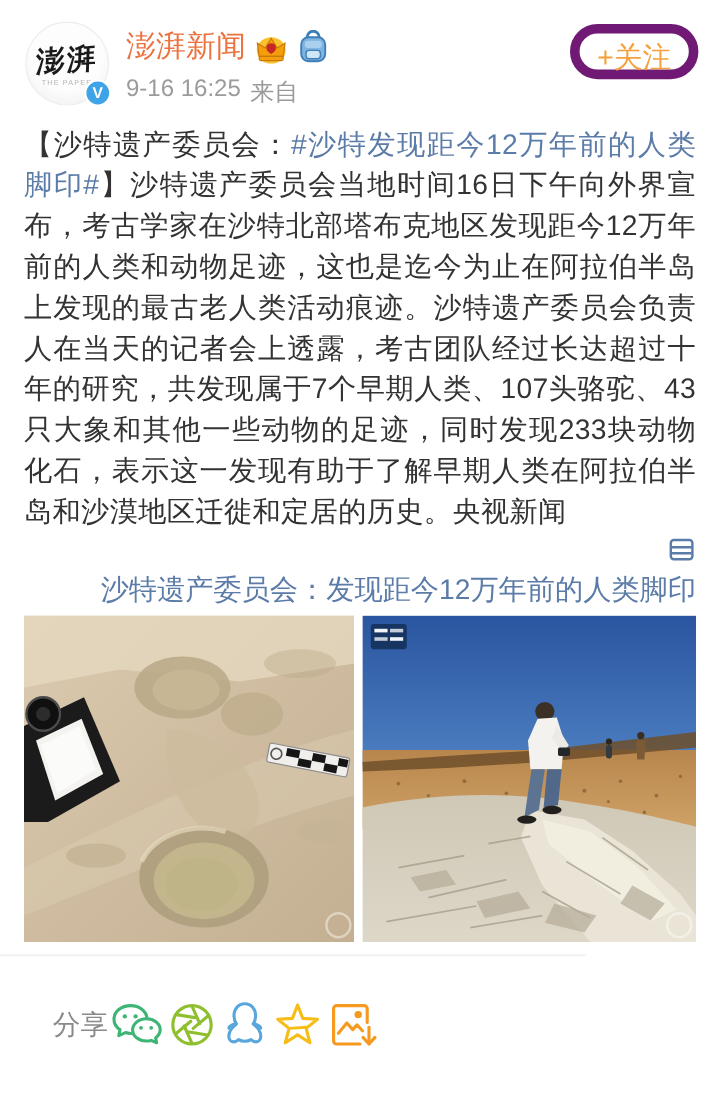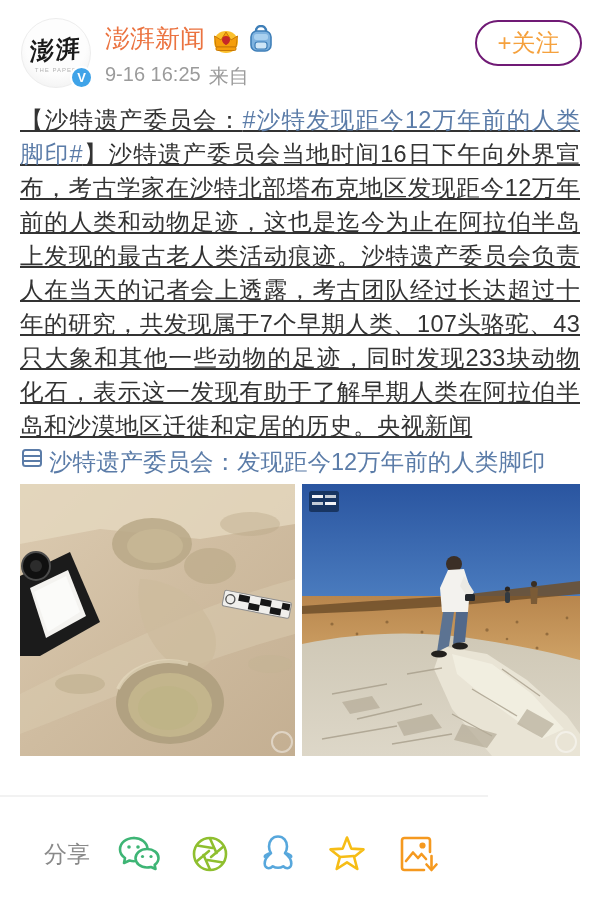--- a/index.html
+++ b/index.html
@@ -11,35 +11,35 @@
   .header { position:relative; padding:18px 20px 0 20px; height:93px; }
   .avatar { position:absolute; left:21px; top:18px; width:70px; height:70px; cursor:pointer; }
   .avatar-circle { width:70px; height:70px; border-radius:50%; background:radial-gradient(circle at 50% 38%, #fdfdfd 55%, #ececec 100%); border:1px solid #ededed; display:flex; flex-direction:column; align-items:center; justify-content:center; }
   .avatar-cn { font-family:"DejaVu Serif","Liberation Serif",serif; font-weight:900; font-size:24px; color:#1a1a1a; letter-spacing:2px; transform:rotate(-4deg) skewX(-6deg); }
   .avatar-en { font-size:6px; color:#b5b5b5; letter-spacing:1px; margin-top:1px; }
   .v-badge { position:absolute; right:-2px; bottom:-1px; width:23px; height:23px; border-radius:50%; background:#3fa3e8; border:2px solid #fff; color:#fff; font-size:13px; font-weight:bold; display:flex; align-items:center; justify-content:center; }
   .user-block { margin-left:85px; padding-top:4px; }
   .user-line { display:flex; align-items:flex-end; gap:6px; }
   .username { color:#eb7340; font-size:25px; font-weight:500; cursor:pointer; }
   .meta-line { margin-top:8px; color:#9b9b9b; font-size:20px; display:flex; gap:8px;text-align:right; }
-  .follow { position:absolute; right:18px; top:20px; width:107px; height:46px; border:2px solid #701a75; border-radius:24px; background:#fff; color:#f5a13d; font-size:24px; line-height:42px; text-align:center; cursor:pointer; font-family:inherit; }
-
-  
-  .content { padding:10px 20px 0 20px; font-size:23.5px; line-height:34px; color:#333; letter-spacing:.3px; text-align:justify;text-decoration:underline; }
+  .follow { position:absolute; right:18px; top:20px; width:107px; height:46px; border:8px solid #701a75; border-radius:24px; background:#fff; color:#f5a13d; font-size:24px; line-height:42px; text-align:center; cursor:pointer; font-family:inherit; }
+
+  
+  .content { padding:10px 20px 0 20px; font-size:23.5px; line-height:34px; color:#333; letter-spacing:.3px; text-align:justify; }
   .hashtag { color:#5b7ca8; text-decoration:none; cursor:pointer; }
 
-  .link-row { display:flex; align-items:flex-start; gap:5px; padding:3px 20px 0 20px; font-size:23.5px; color:#5b7ca8; cursor:pointer; line-height:32px; }
+  .link-row { display:flex; align-items:flex-end; gap:5px; padding:3px 20px 0 20px; font-size:23.5px; color:#5b7ca8; cursor:pointer; line-height:32px;flex-direction:column; }
   .link-row svg { flex:0 0 auto; }
 
   
   .images { display:flex; gap:7px; padding:6px 20px 0 20px; }
   .photo { display:block; cursor:pointer; }
 
   
-  .share-bar { position:absolute; left:0; bottom:0; width:488px; height:116px; border-top:2px solid #f2f2f2; display:flex; align-items:center; justify-content:space-between; padding:0 48px 0 44px; }
+  .share-bar { position:absolute; left:0; bottom:0; width:488px; height:116px; border-top:2px solid #f2f2f2; display:flex; align-items:center; padding:0 48px 0 44px; }
   .share-label { color:#8a8a8a; font-size:23px; }
   .share-icon { cursor:pointer; display:block; }
 </style>
 </head>
 <body>
 
 <div class="page">
 
   <div class="header">
     <div class="avatar">

